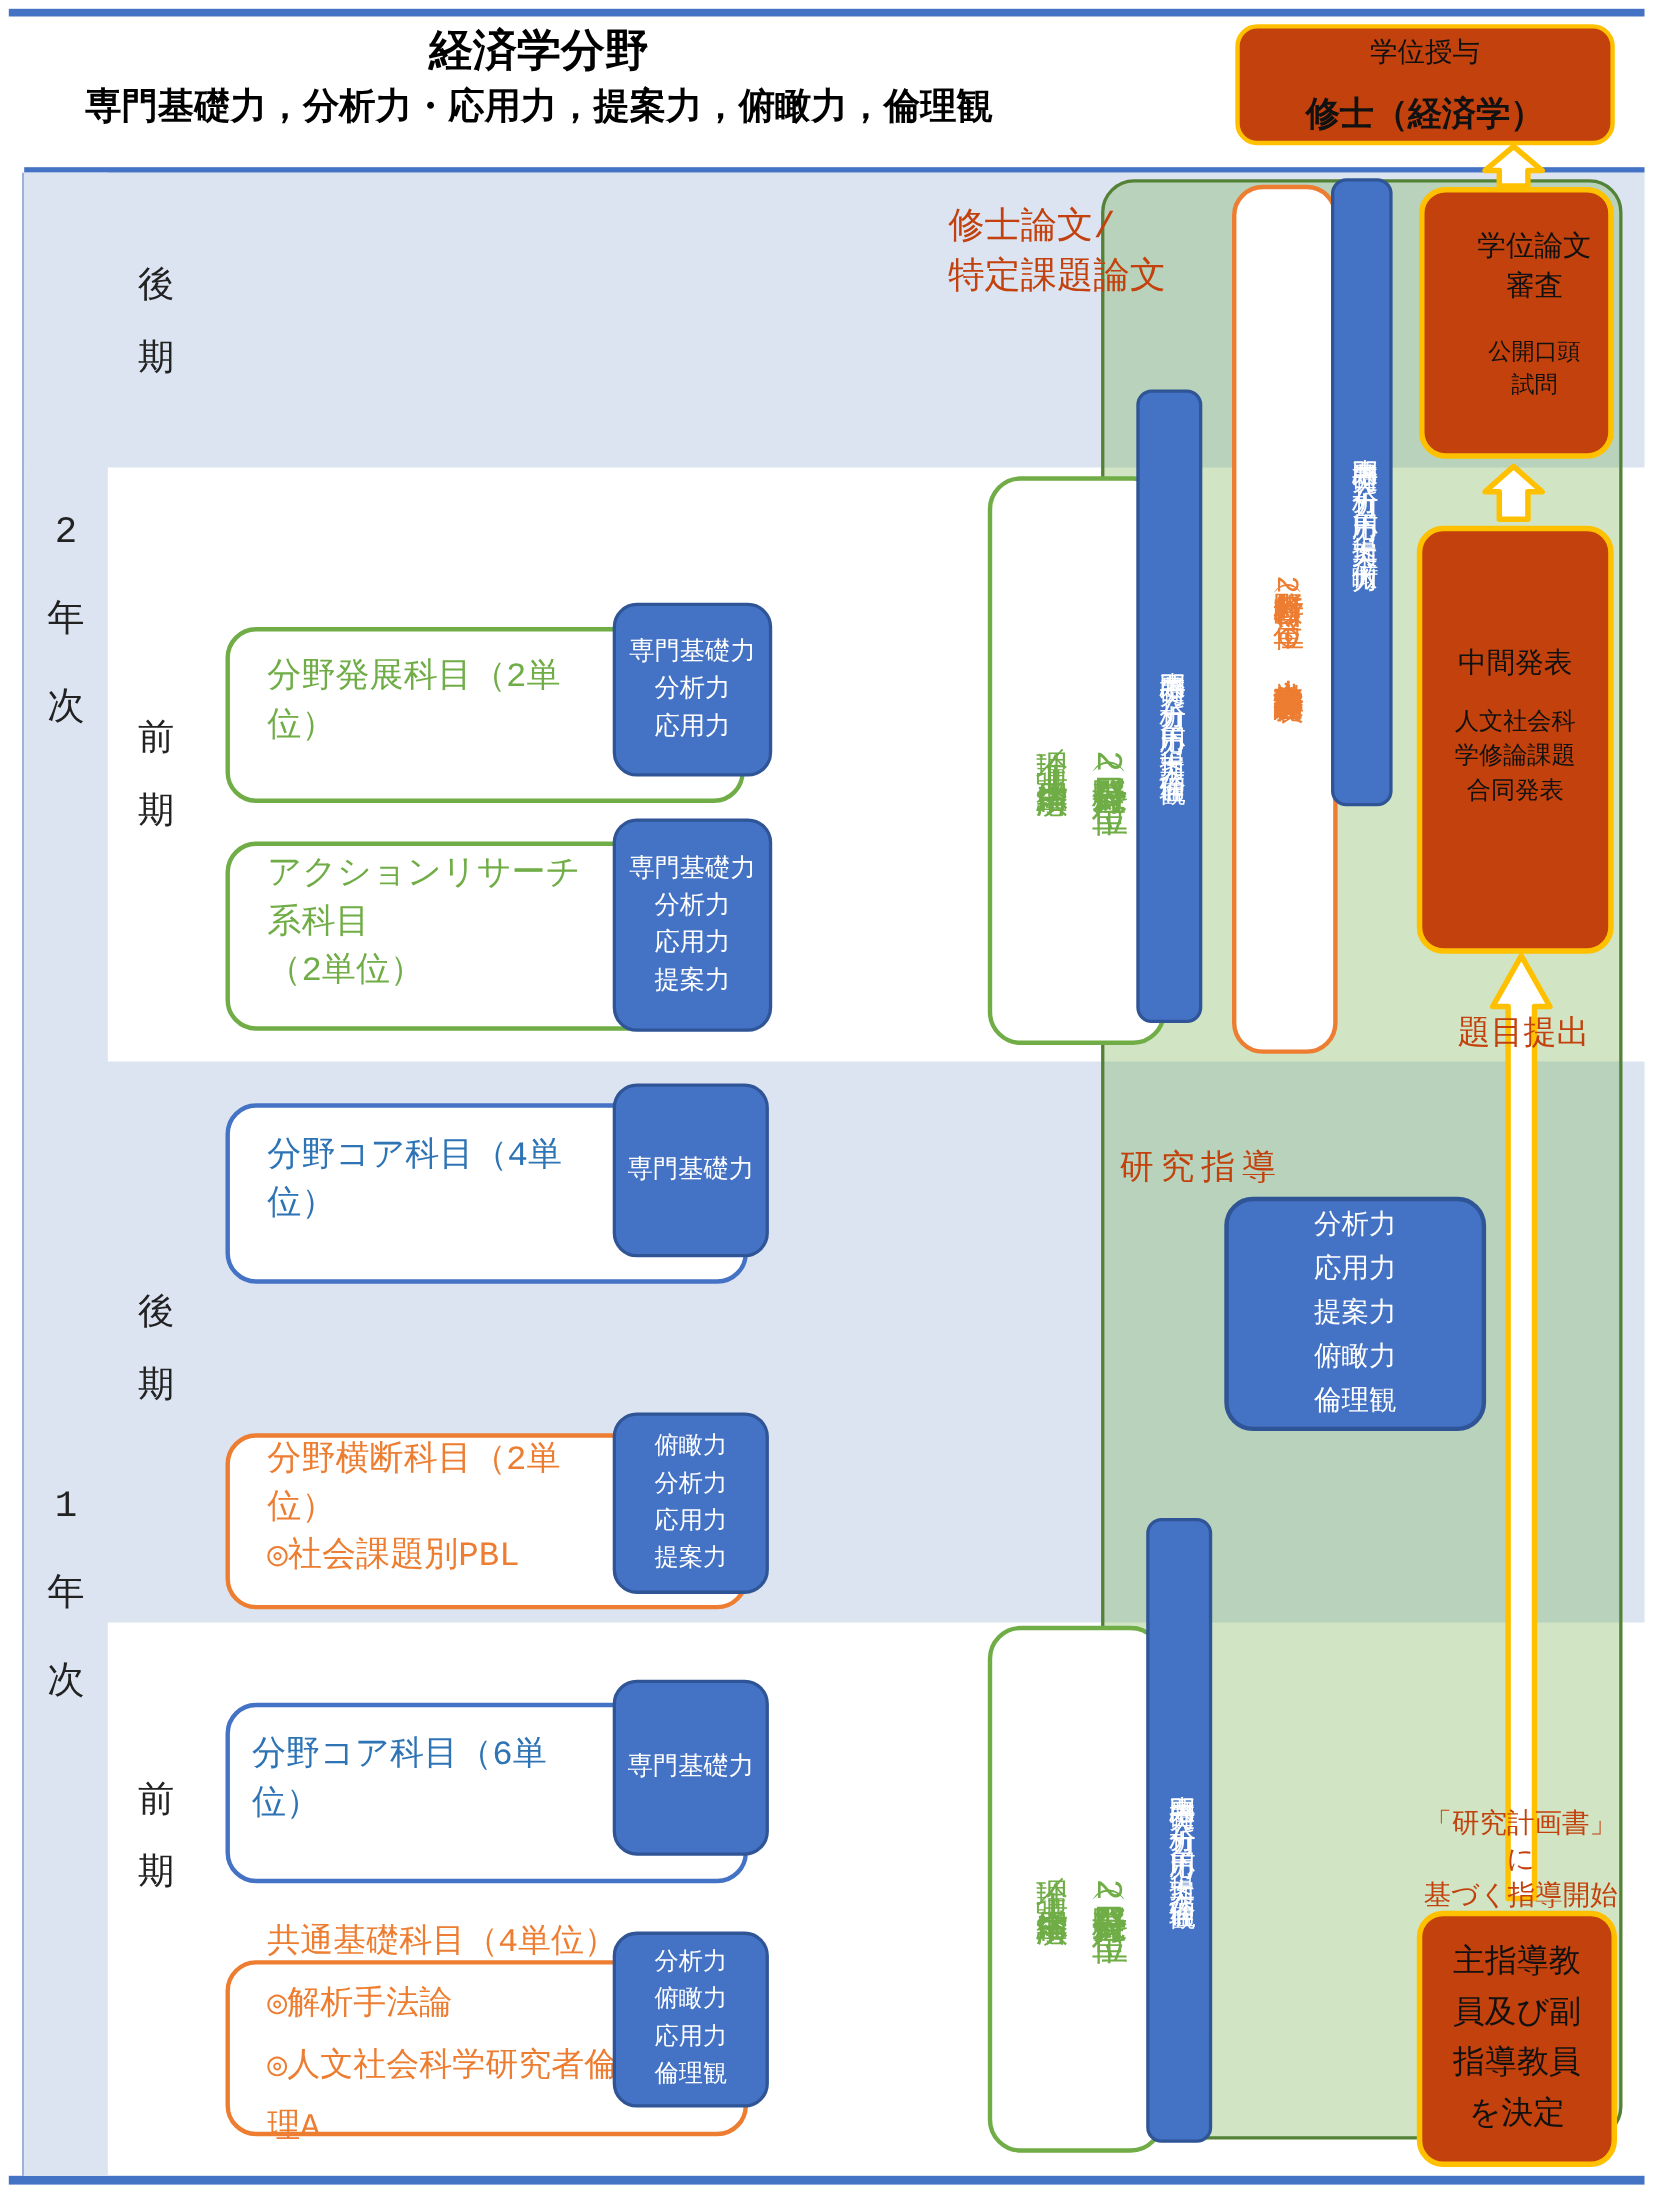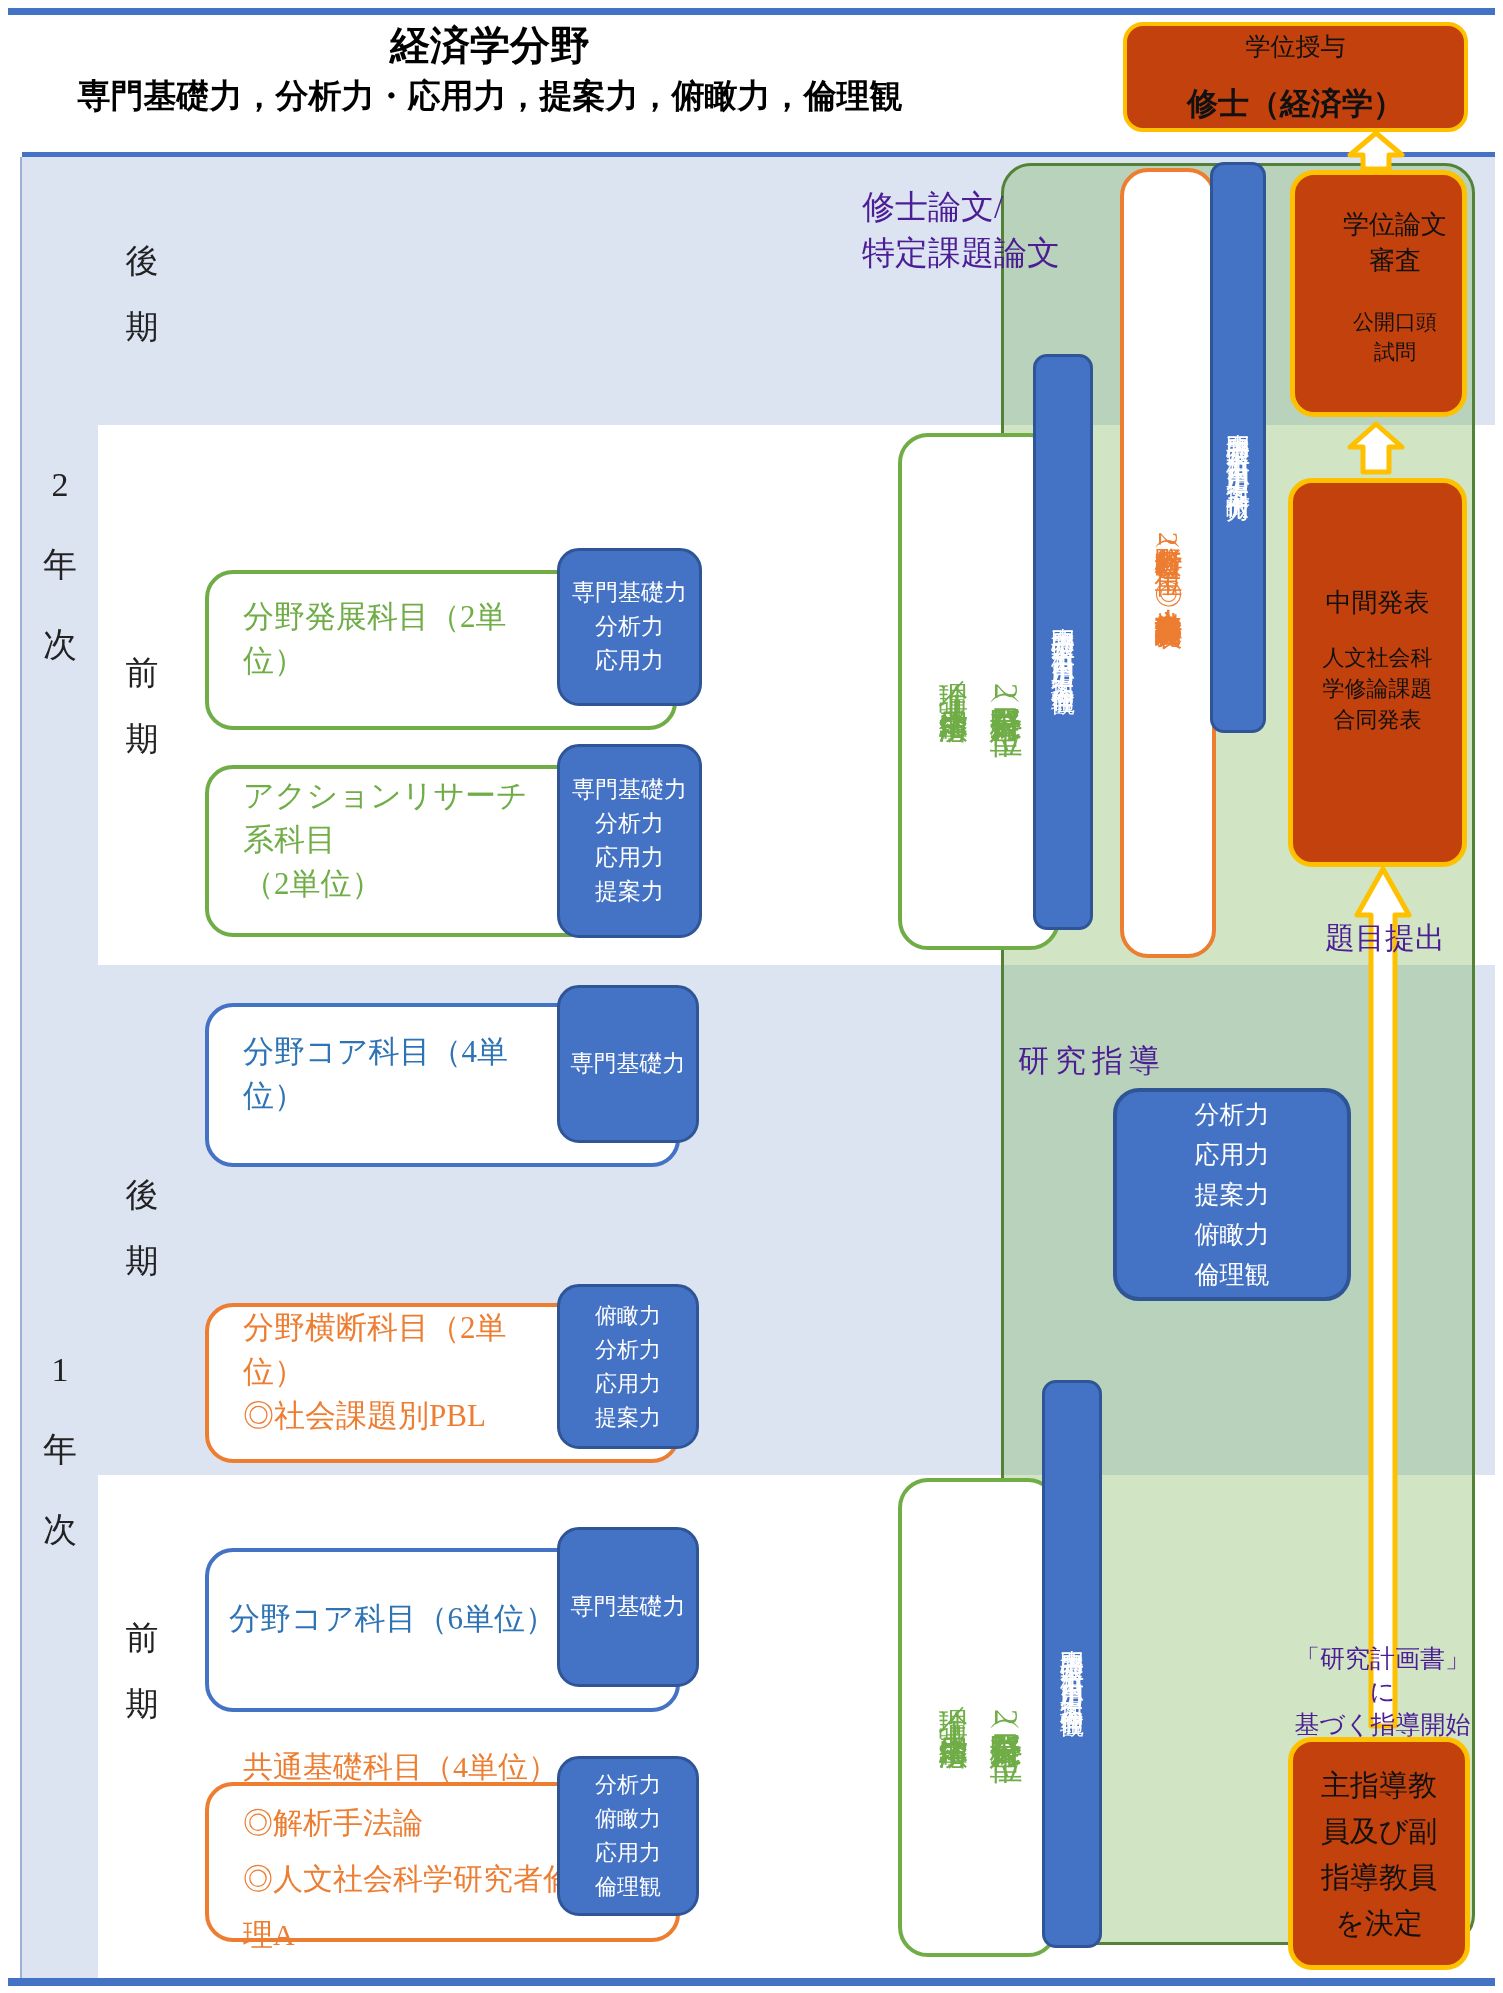--- a/index.html
+++ b/index.html
@@ -1,18 +1,18 @@
 <!DOCTYPE html>
 <html><head>
 <meta charset="utf-8">
 <style>
   html,body{margin:0;padding:0;background:#fff;}
   #canvas{
     position:relative;width:1503px;height:1993px;background:#ffffff;
-    font-family:Liberation Serif, serif;
+    font-family:Liberation Mono, monospace;
     color:#111;overflow:hidden;
   }
   .abs{position:absolute;}
   .pre{white-space:pre-line;}
   
   .hline{background:#4472c4;}
   .vline{background:#9db0d6;}
   
   .row-blue{background:#dce4f2;}
   .year-col{background:#dce4f2;}
@@ -52,21 +52,21 @@
     writing-mode:vertical-rl;text-align:center;color:#fff;font-size:24px;letter-spacing:2px;z-index:7;
   }
   .cross-box{background:#fff;border:4px solid #ed7d31;border-radius:28px;box-sizing:border-box;z-index:5;}
   .cross-text{writing-mode:vertical-rl;text-align:center;color:#ed7d31;font-size:28px;letter-spacing:1px;z-index:6;}
   
   .gold-box{
     background:#c2410c;border:5px solid #ffc000;box-sizing:border-box;border-radius:24px;z-index:6;
     display:flex;flex-direction:column;align-items:center;text-align:center;
   }
   
-  .black-note{color:#4c1d95;z-index:8;}
+  .black-note{color:#c2410c;z-index:8;}
   svg.arrow{z-index:7;}
   .rskills{
     background:#4472c4;border:4px solid #2f5597;border-radius:26px;box-sizing:border-box;
     color:#fff;display:flex;align-items:center;justify-content:center;text-align:center;
     font-size:25px;line-height:40px;z-index:6;
   }
 </style>
 </head>
 <body>
 

